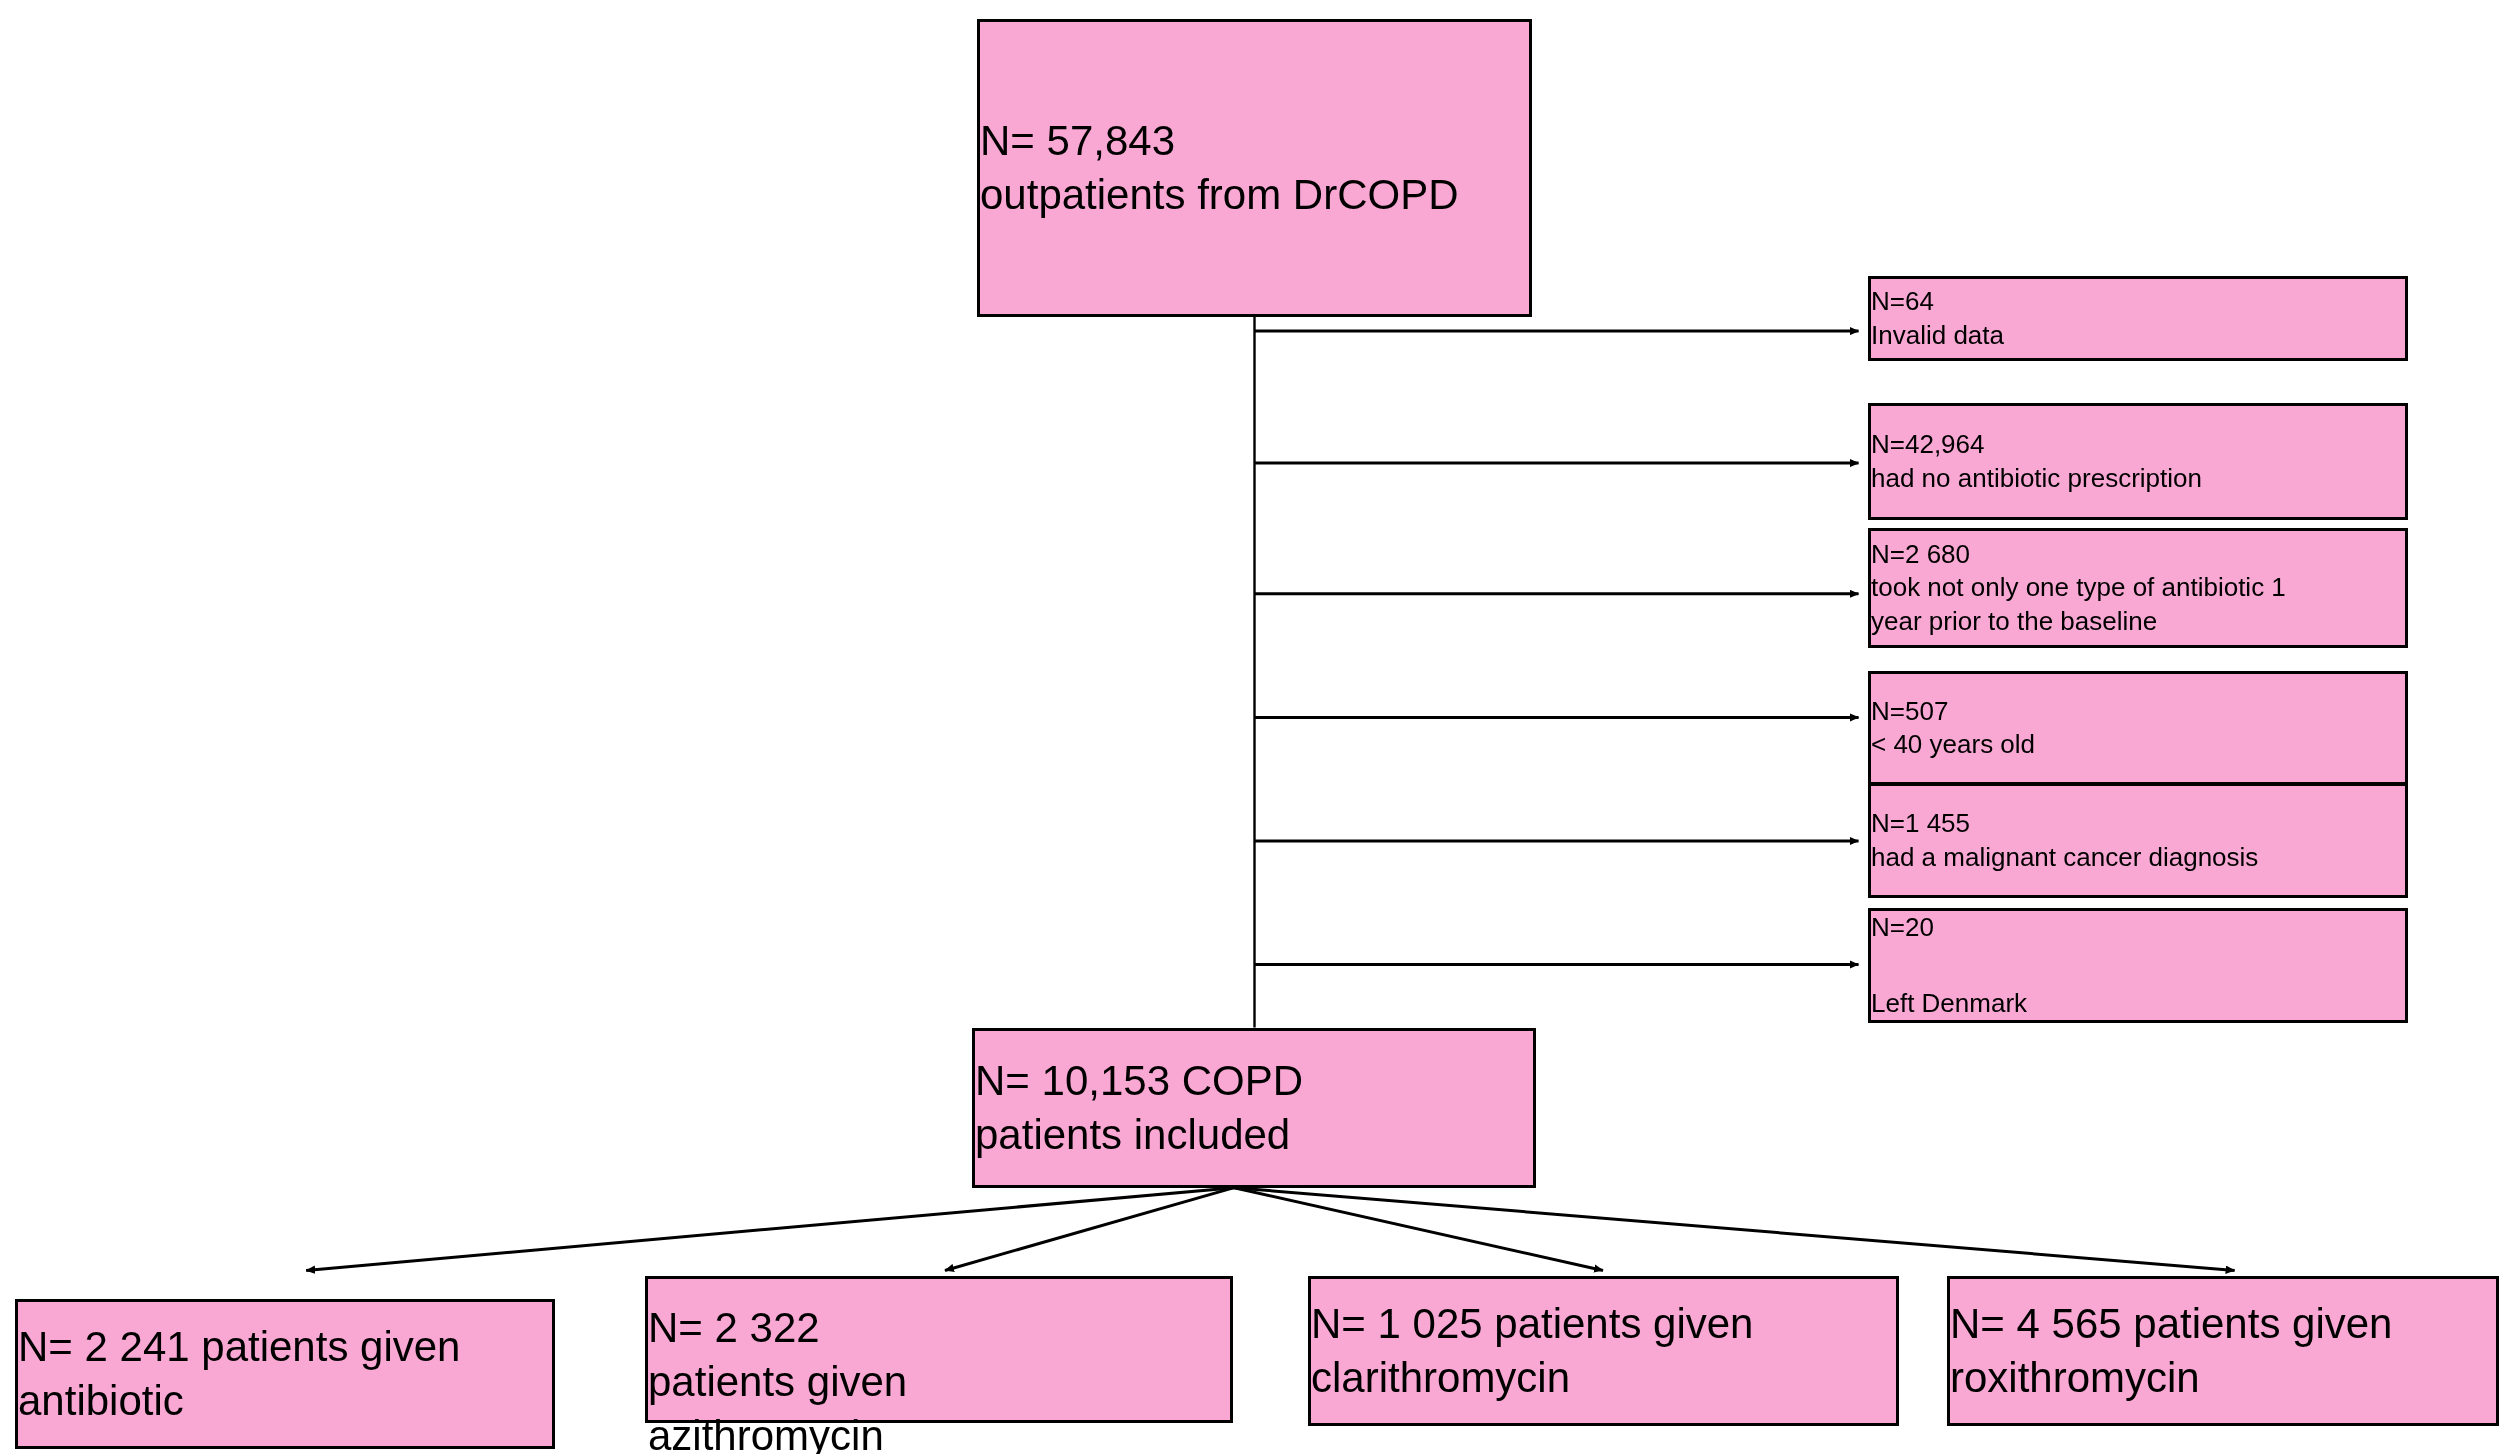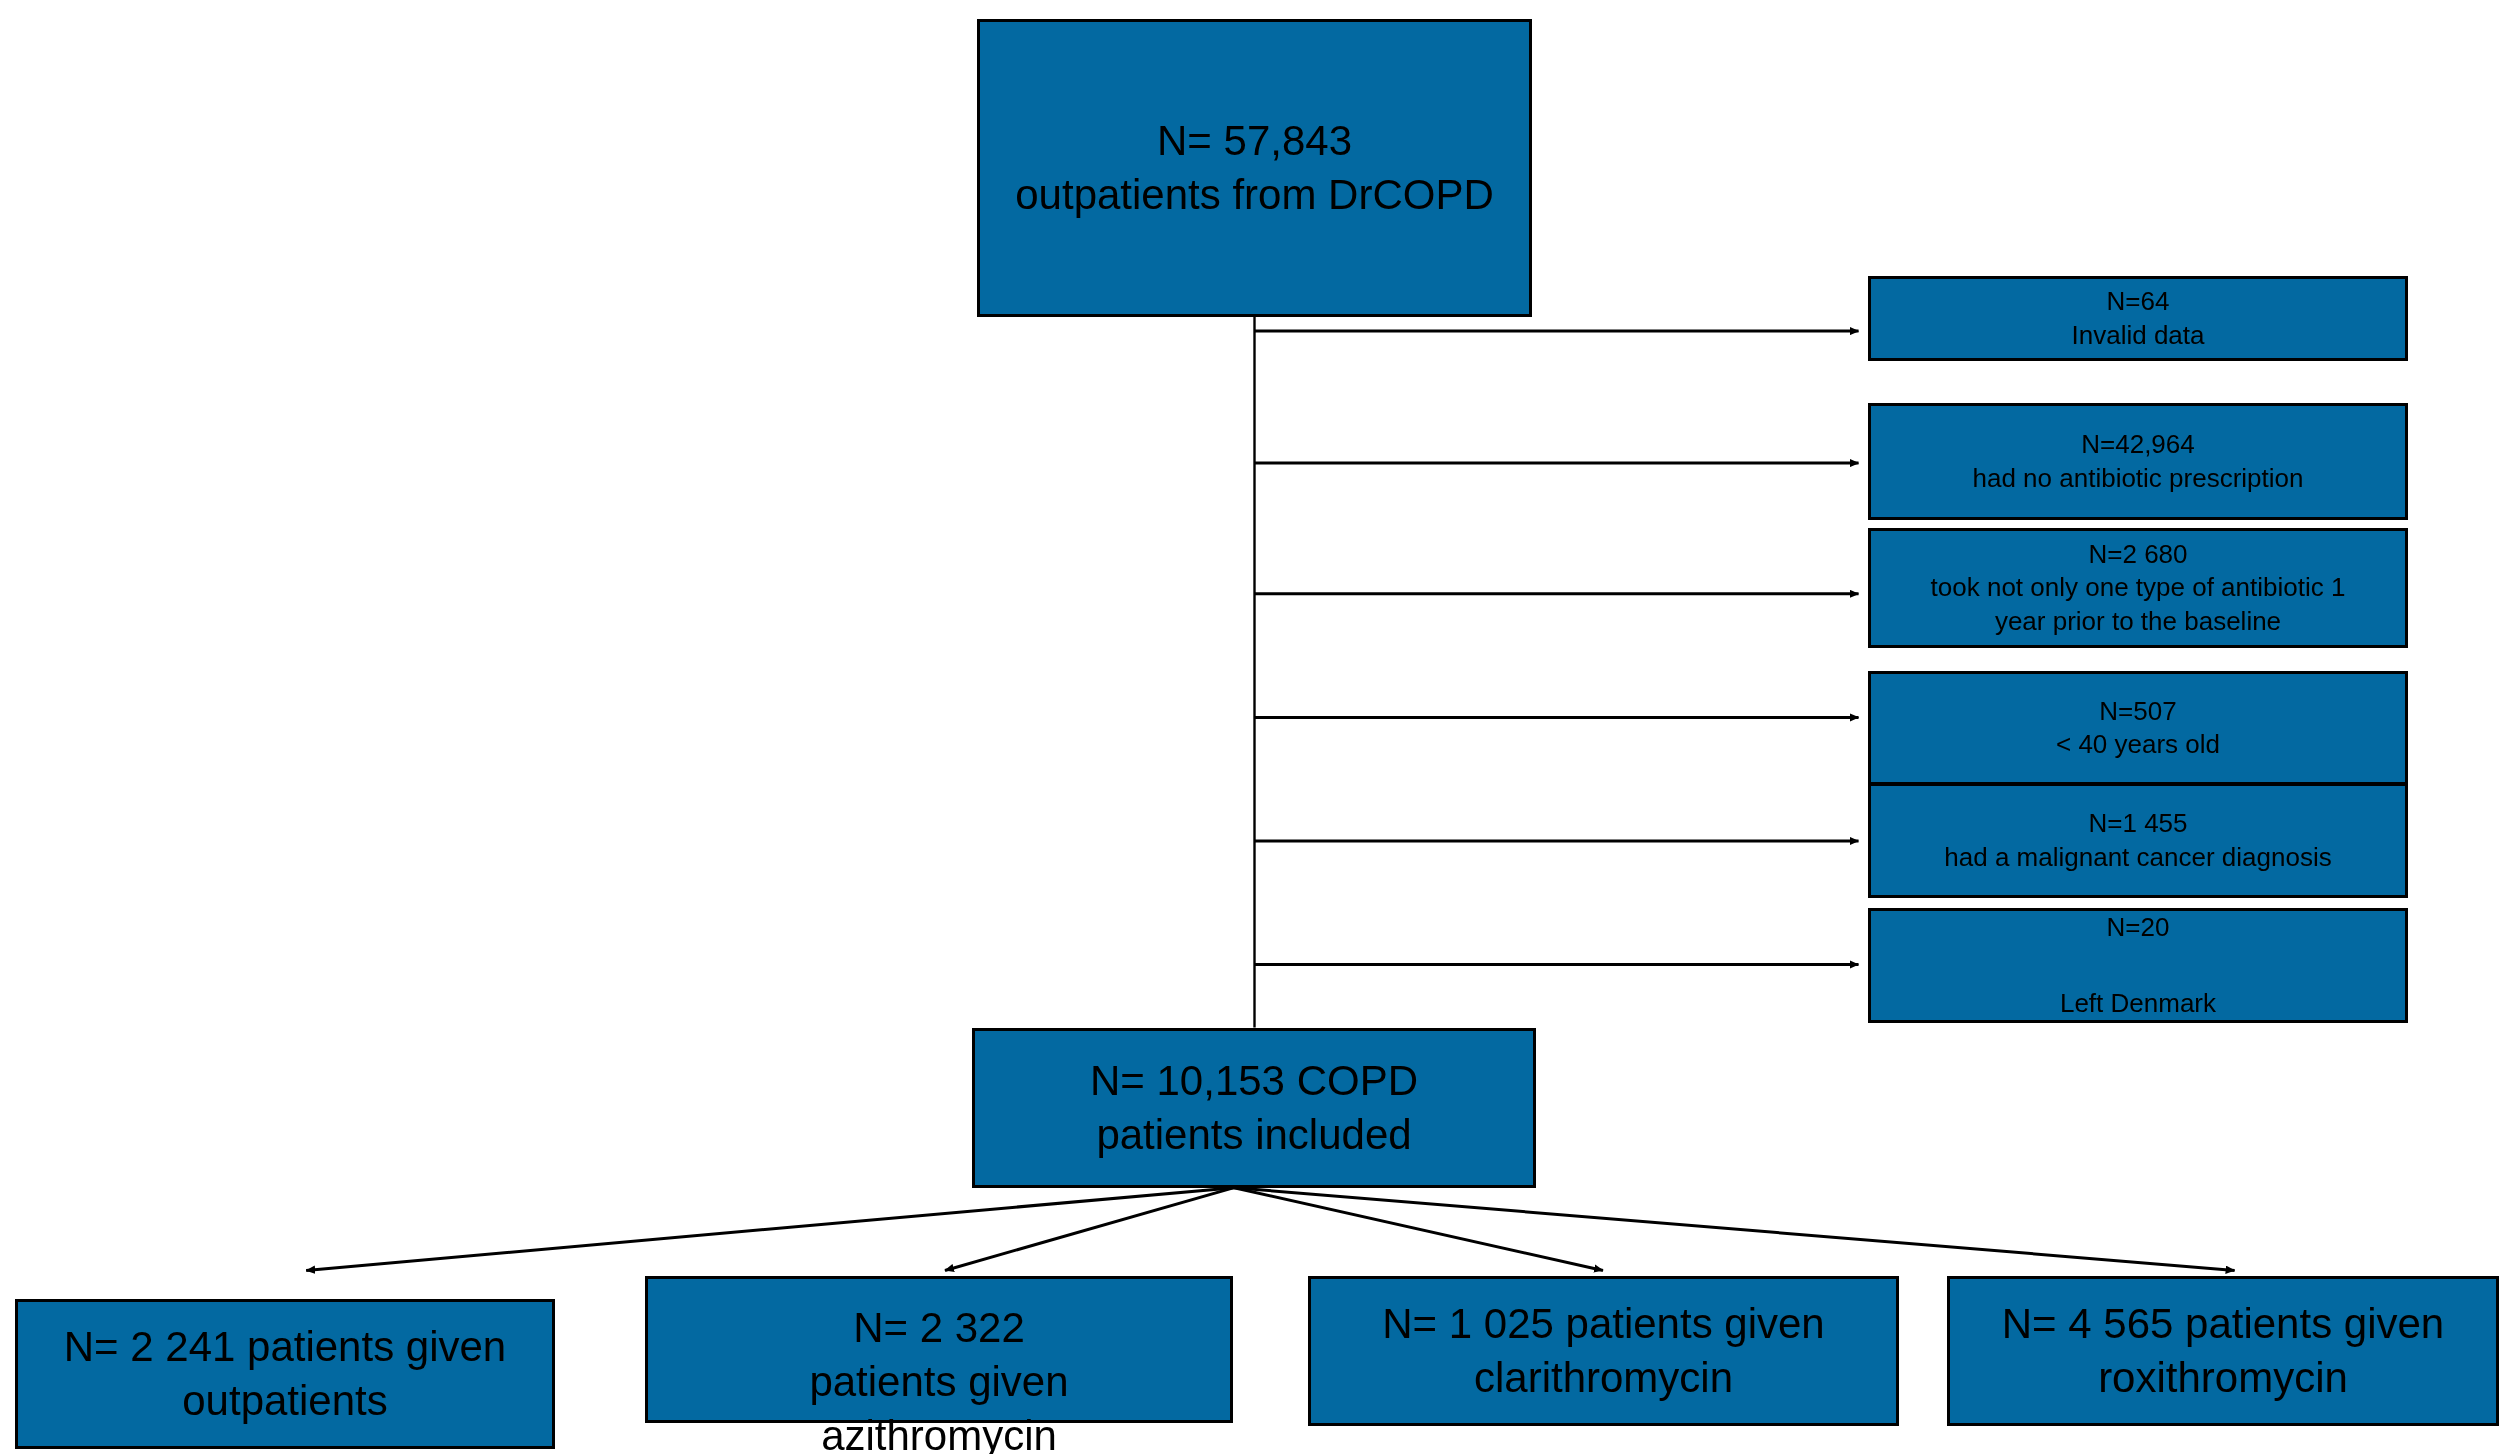--- a/index.html
+++ b/index.html
@@ -13,24 +13,24 @@
     height: 1454px;
     background: #ffffff;
     font-family: "Liberation Sans", sans-serif;
     color: #000000;
     overflow: hidden;
   }
   .box {
     position: absolute;
     box-sizing: border-box;
     border: 3px solid #000000;
-    background: #0369a1;
+    background: #f9a8d4;
     display: flex;
     flex-direction: column;
-    align-items: center;
+    align-items: flex-start;
     justify-content: center;
     text-align: center;
     line-height: 1.28;
     z-index: 3;
   }
   .box .line { display: block; white-space: nowrap; }
 
   
   .box-primary { font-size: 42px; font-weight: 400; }
   
@@ -115,21 +115,21 @@
     <span class="line">Left Denmark</span>
   </div>
 
   <div class="box box-primary" style="left:972px; top:1028px; width:564px; height:160px;">
     <span class="line">N= 10,153 COPD</span>
     <span class="line">patients included</span>
   </div>
 
   <div class="box box-primary" style="left:15px; top:1276px; width:540px; height:150px;margin-top:23px;">
     <span class="line">N=  2 241 patients given</span>
-    <span class="line">outpatients</span>
+    <span class="line">antibiotic</span>
   </div>
 
   <div class="box box-primary box-overflow" style="left:645px; top:1276px; width:588px; height:147px; justify-content:flex-start; padding-top:22px;">
     <span class="line">N= 2 322</span>
     <span class="line">patients given</span>
     <span class="line">azithromycin</span>
   </div>
 
   <div class="box box-primary" style="left:1308px; top:1276px; width:591px; height:150px;">
     <span class="line">N= 1 025 patients given</span>

